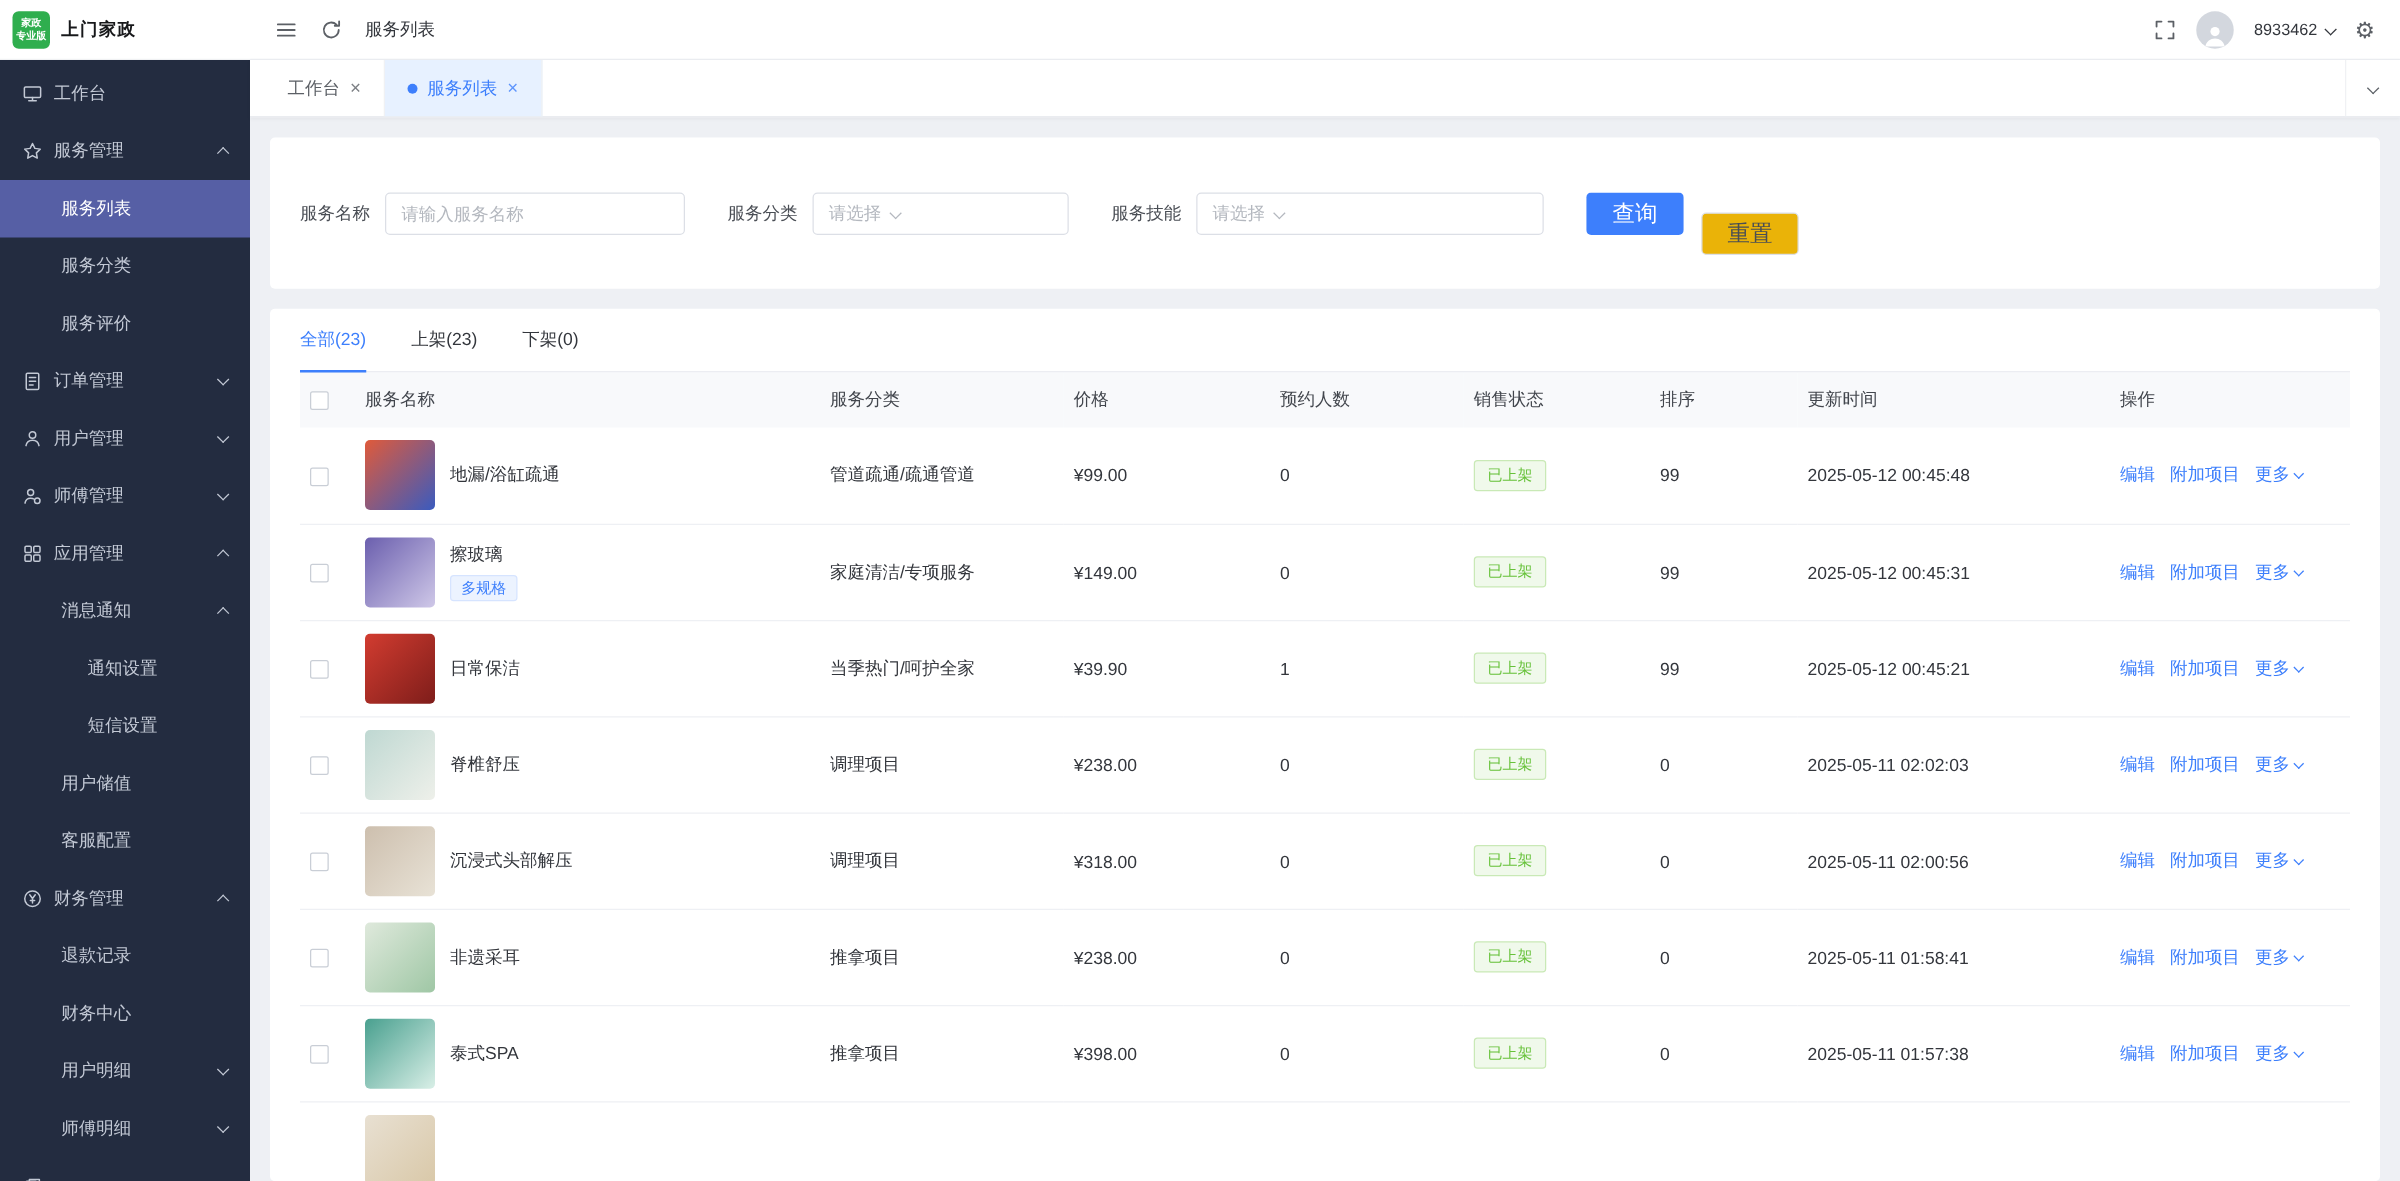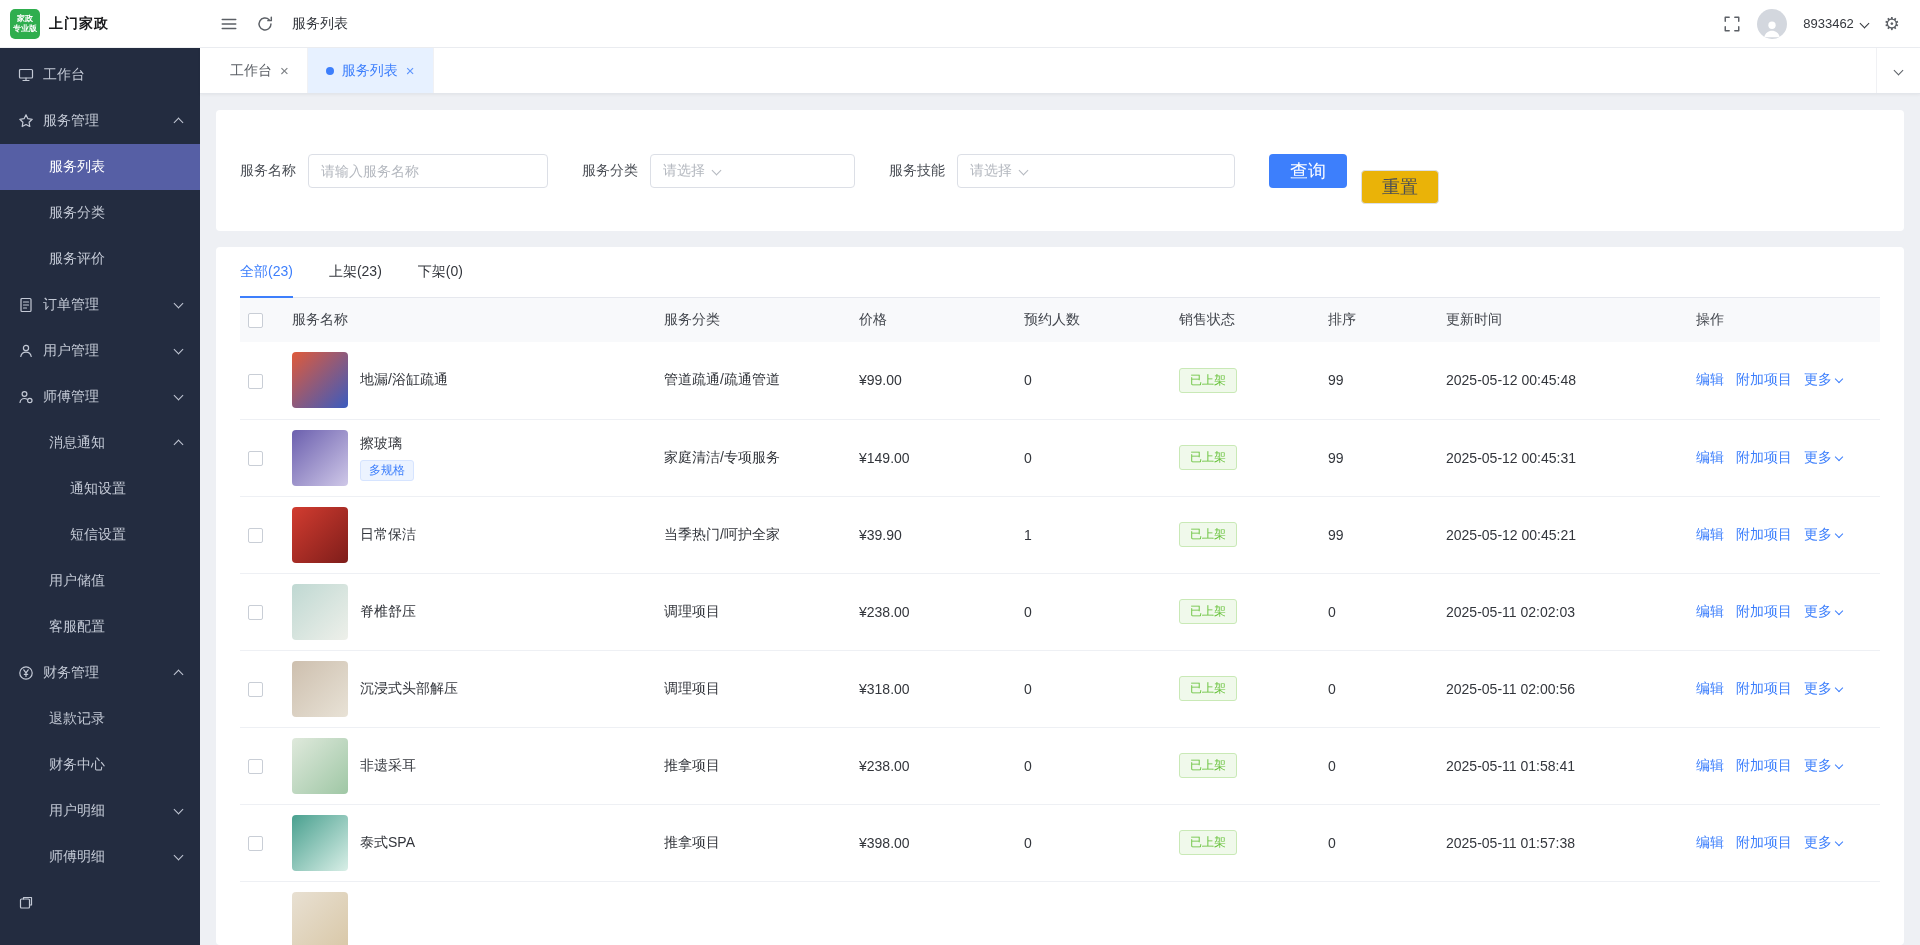--- a/index.html
+++ b/index.html
@@ -171,20 +171,32 @@
         <div class="menu-item lv0">
           <span class="mi-icon">
             <svg viewBox="0 0 16 16">
               <circle cx="6.5" cy="5" r="2.4"></circle>
               <path d="M2 13.5c.4-2.7 2.2-4 4.5-4 1 0 1.9.2 2.6.7"></path>
               <circle cx="11.8" cy="11.5" r="2.2"></circle>
             </svg>
           </span>
           <span>师傅管理</span>
           <span class="chev down"></span>
+        </div>
+        <div class="menu-item lv0">
+          <span class="mi-icon">
+            <svg viewBox="0 0 16 16">
+              <rect x="2" y="2" width="5" height="5" rx="1"></rect>
+              <rect x="9" y="2" width="5" height="5" rx="1"></rect>
+              <rect x="2" y="9" width="5" height="5" rx="1"></rect>
+              <rect x="9" y="9" width="5" height="5" rx="1"></rect>
+            </svg>
+          </span>
+          <span>应用管理</span>
+          <span class="chev up"></span>
         </div>
         <div class="menu-item lv1">
           <span>消息通知</span>
           <span class="chev up"></span>
         </div>
         <div class="menu-item lv2">
           <span>通知设置</span>
         </div>
         <div class="menu-item lv2">
           <span>短信设置</span>

